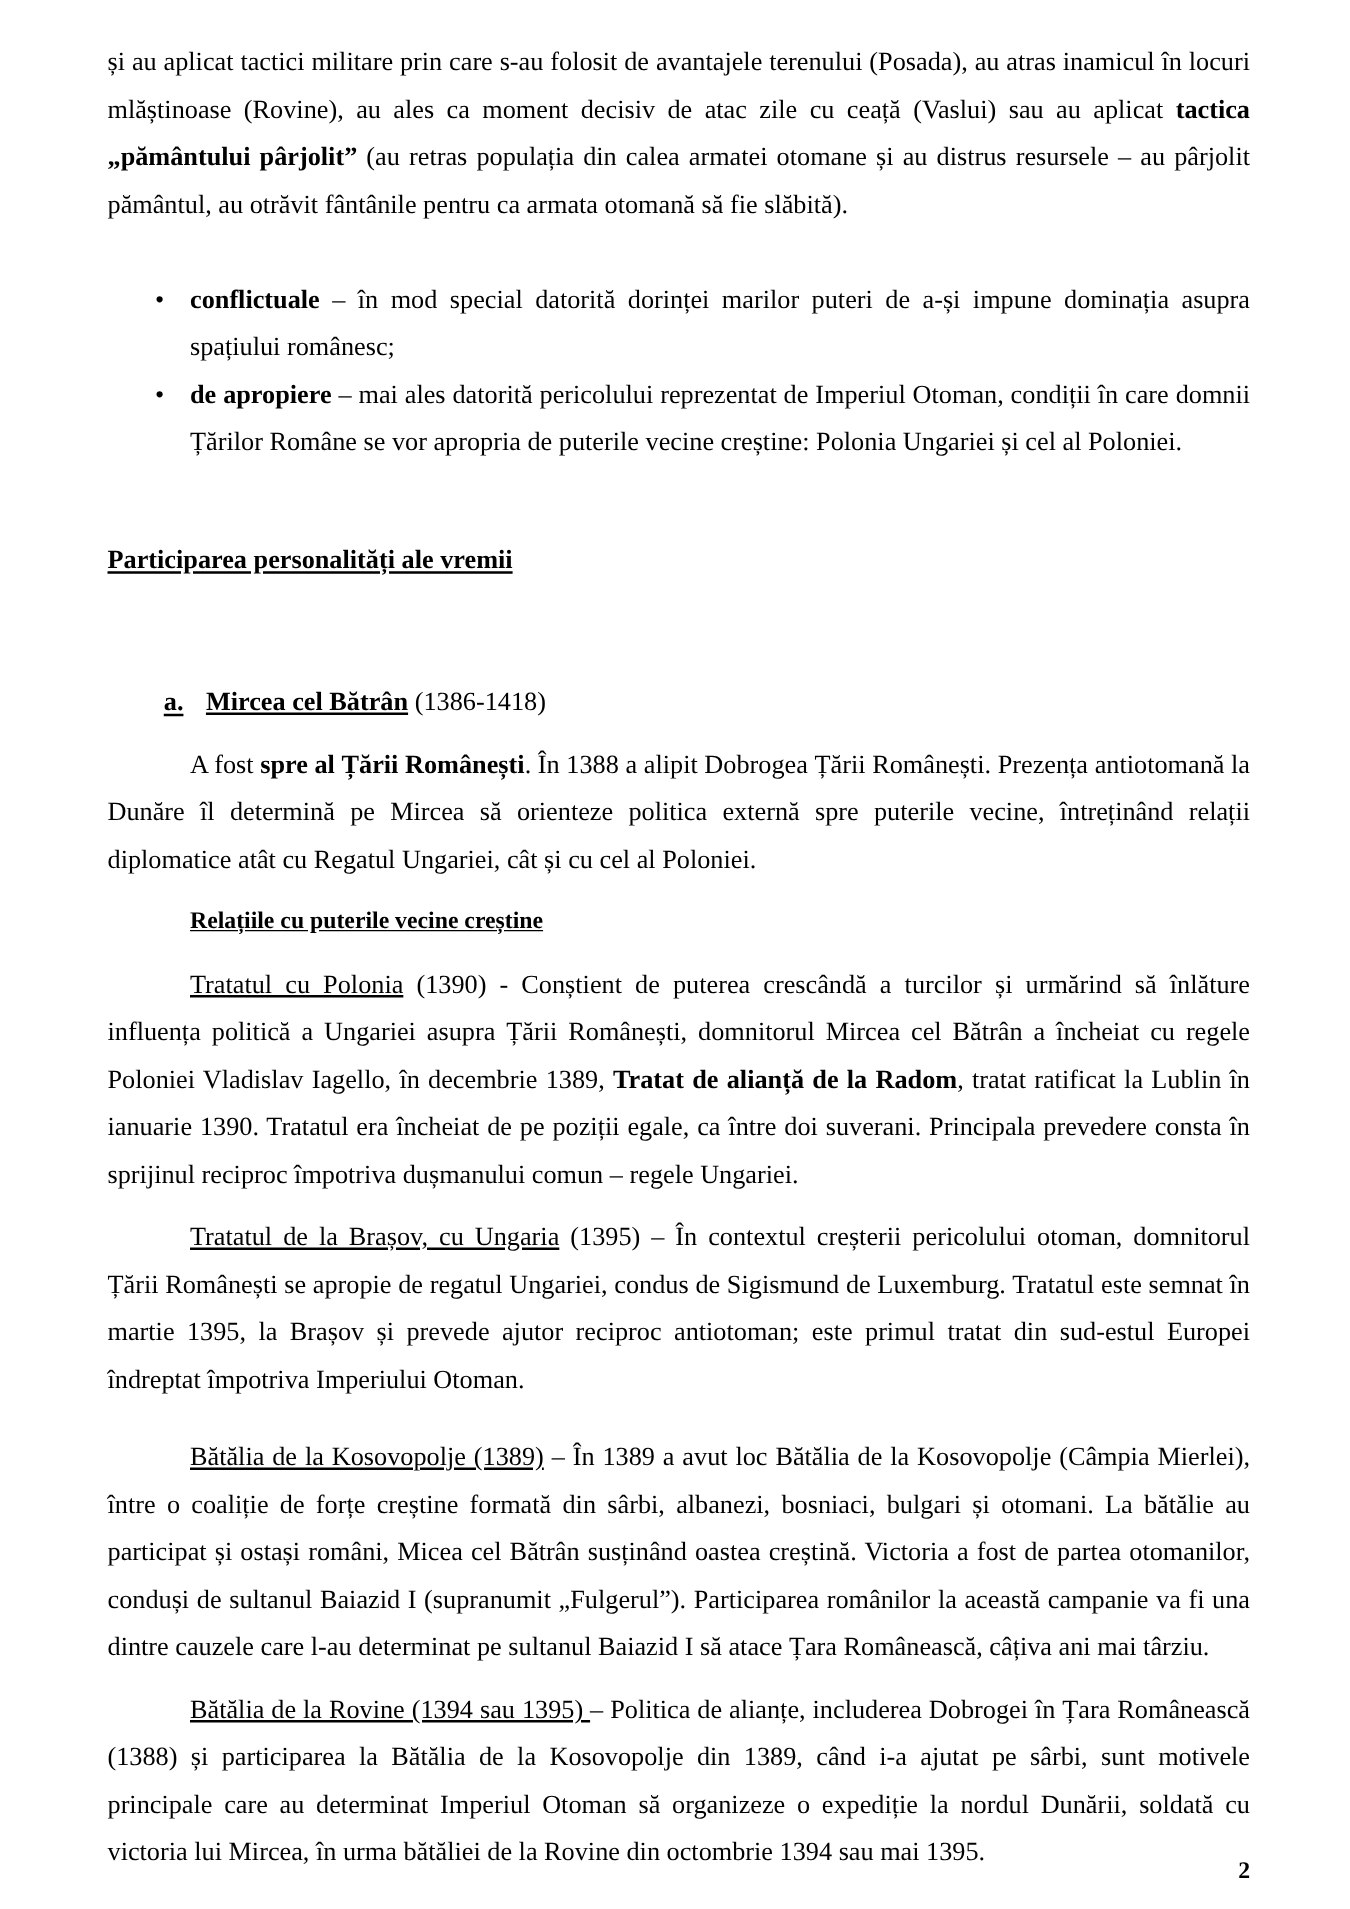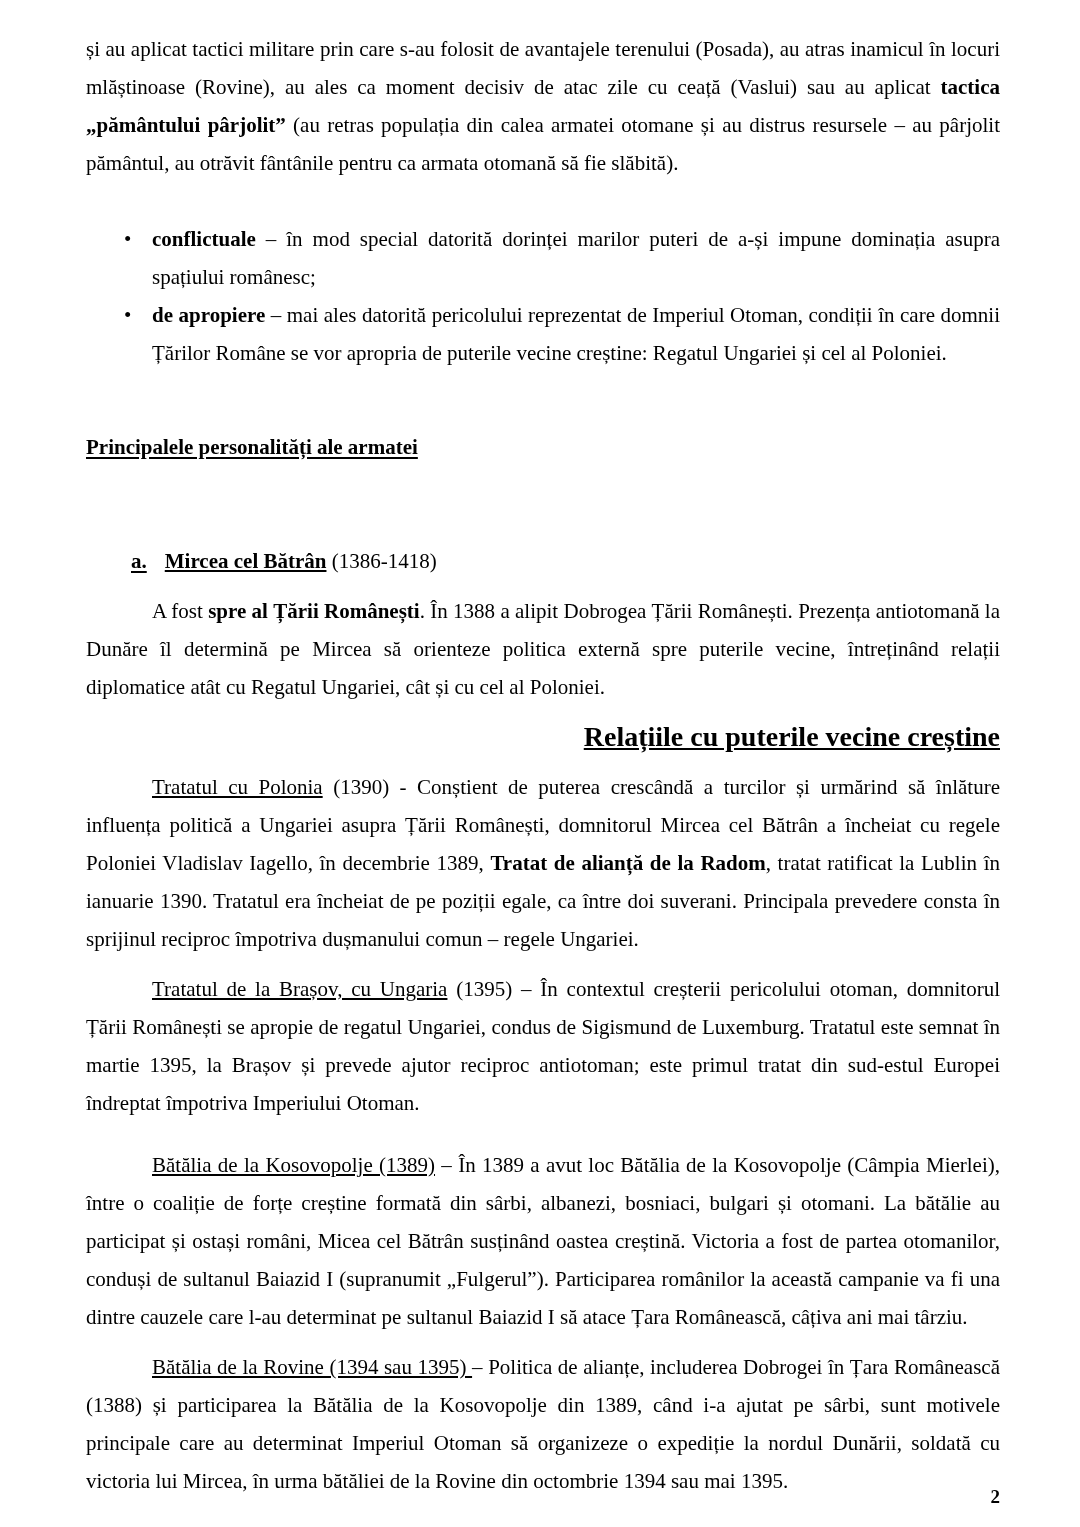--- a/index.html
+++ b/index.html
@@ -51,25 +51,25 @@
   .section-heading {
     font-size: 21px;
     font-weight: bold;
     text-decoration: underline;
     text-underline-offset: 3px;
     line-height: 38px;
     margin: 0;
     text-align: left;
   }
   .subheading {
-    font-size: 28px;
+    font-size: 19px;
     line-height: 38px;
     margin: 0;
     padding-left: 66px;
-    text-align: right;
+    text-align: left;
   }
   .subheading .bu { font-weight: bold; }
 
   .list-item-heading {
     font-size: 21px;
     line-height: 38px;
     margin: 0;
     padding-left: 45px;
     text-align: left;
     display: flex;
@@ -120,27 +120,27 @@
 
     <div class="gap-lg"></div>
 
     <ul class="bullets">
       <li>
         <span class="dot">•</span>
         <b>conflictuale</b><span> – în mod special datorită dorinței marilor puteri de a-și impune dominația asupra spațiului românesc;</span>
       </li>
       <li>
         <span class="dot">•</span>
-        <b>de apropiere</b><span> – mai ales datorită pericolului reprezentat de Imperiul Otoman, condiții în care domnii Țărilor Române se vor apropria de puterile vecine creștine: Regatul Ungariei și cel al Poloniei.</span>
+        <b>de apropiere</b><span> – mai ales datorită pericolului reprezentat de Imperiul Otoman, condiții în care domnii Țărilor Române se vor apropria de puterile vecine creștine: Polonia Ungariei și cel al Poloniei.</span>
       </li>
     </ul>
 
     <div class="gap-xl"></div>
 
-    <p class="section-heading">Principalele personalități ale armatei</p>
+    <p class="section-heading">Participarea personalități ale vremii</p>
 
     <div class="gap-xl"></div>
     <div class="gap-md"></div>
 
     <p class="list-item-heading">
         <span class="list-marker">a.</span>
         <span><span class="bu">Mircea cel Bătrân</span><span> (1386-1418)</span></span>
       </p>
 
     <div class="gap-sm"></div>

